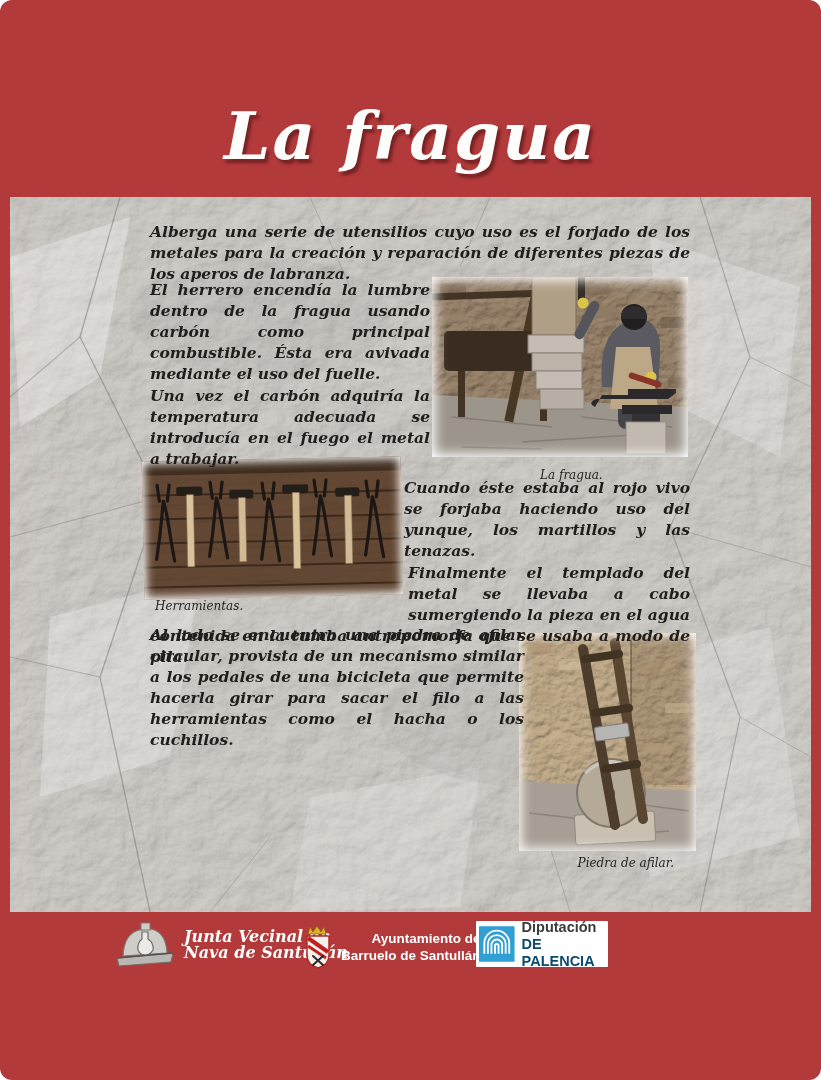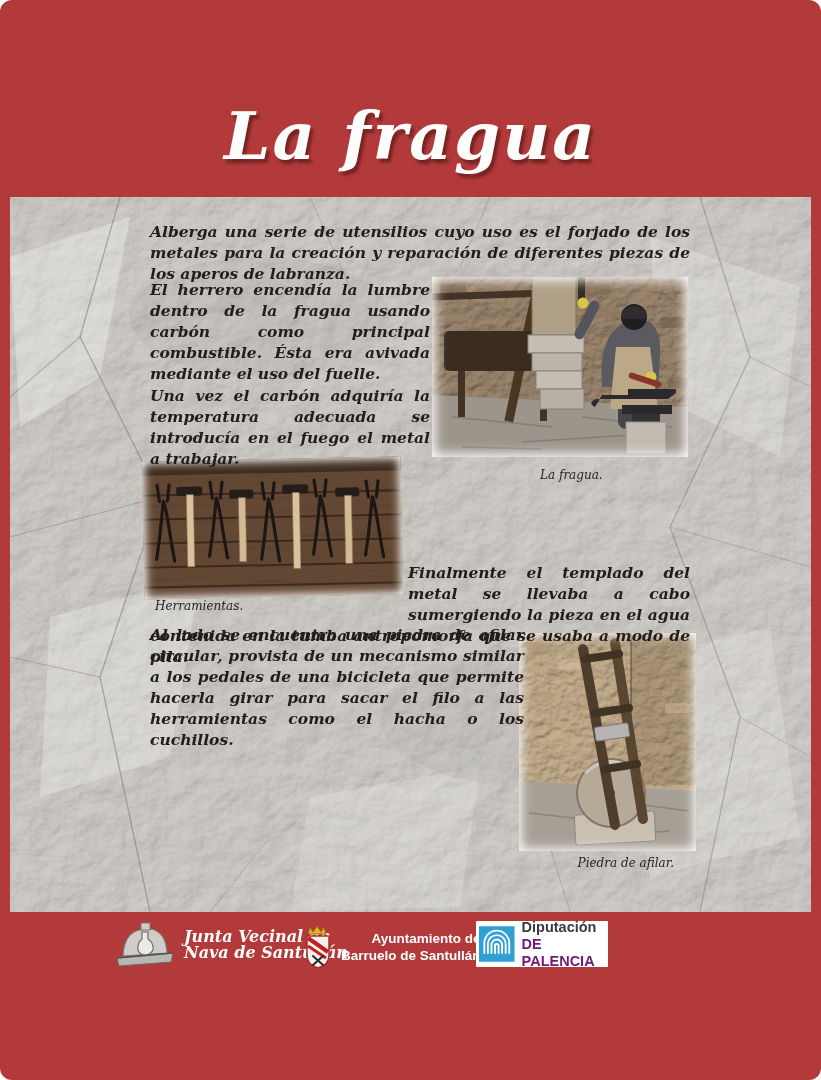--- a/index.html
+++ b/index.html
@@ -58,21 +58,21 @@
   .lg-dipu {left:476px;top:921px;}
   .junta-text{color:#ffffff;font-style:italic;font-weight:bold;font-size:16px;
     line-height:16px;margin-left:8px;font-family:"DejaVu Serif",serif;}
   .ayto-text{color:#ffffff;font-weight:bold;font-size:13.5px;line-height:17px;
     margin-left:9px;font-family:"Liberation Sans",sans-serif;text-align:right;}
   .dipu-box{width:132px;height:46px;background:#ffffff;display:flex;align-items:center;
     border-radius:1px;}
   .dipu-text{margin-left:7px;font-family:"Liberation Sans",sans-serif;font-weight:bold;
     font-size:14.5px;line-height:17px;}
   .dipu-line1{color:#3b3b3b;}
-  .dipu-line2{color:#701a75;}
+  .dipu-line2{color:#0c4a6e;}
 </style>
 </head>
 <body>
 
 <div class="poster">
 
   <div class="header-band">
     <div class="page-title">La fragua</div>
   </div>
 
@@ -108,20 +108,21 @@
       <path d="M70,140 L0,200 M150,300 L0,340 M90,480 L0,460" fill="none" stroke="rgba(105,102,98,0.35)" stroke-width="1.1"></path>
       <path d="M690,0 L740,160 L660,330 L730,520 L690,715" fill="none" stroke="rgba(105,102,98,0.4)" stroke-width="1.2"></path>
       <path d="M740,160 L801,190 M660,330 L801,370 M730,520 L801,560" fill="none" stroke="rgba(105,102,98,0.3)" stroke-width="1"></path>
       <path d="M300,0 L340,90 M480,0 L450,70 M200,715 L260,640 M560,715 L540,650" fill="none" stroke="rgba(105,102,98,0.3)" stroke-width="1"></path>
     </svg>
   </div>
 
   <div class="para intro">Alberga una serie de utensilios cuyo uso es el forjado de los metales para la creación y reparación de diferentes piezas de los aperos de labranza.</div>
   <div class="para p1">El herrero encendía la lumbre dentro de la fragua usando carbón como principal combustible. Ésta era avivada mediante el uso del fuelle.</div>
   <div class="para p2">Una vez el carbón adquiría la temperatura adecuada se introducía en el fuego el metal a trabajar.</div>
+  <div class="para p3">Cuando éste estaba al rojo vivo se forjaba haciendo uso del yunque, los martillos y las tenazas.</div>
   <div class="para p4"><span class="wrap-spacer"></span><span>Finalmente el templado del metal se llevaba a cabo sumergiendo la pieza en el agua contenida en la tumba antropomorfa que se usaba a modo de pila.</span></div>
   <div class="para p5">Al lado se encuentra una piedra de afilar circular, provista de un mecanismo similar a los pedales de una bicicleta que permite hacerla girar para sacar el filo a las herramientas como el hacha o los cuchillos.</div>
 
   <svg class="photo photo-fragua" width="256" height="180" viewBox="0 0 256 180">
     <defs>
       <filter id="stoneW" x="0" y="0" width="100%" height="100%">
         <feTurbulence type="fractalNoise" baseFrequency="0.09 0.11" numOctaves="3" seed="5" result="s"></feTurbulence>
         <feDiffuseLighting in="s" lighting-color="#a28c73" surfaceScale="2.4">
           <feDistantLight azimuth="235" elevation="55"></feDistantLight>
         </feDiffuseLighting>

